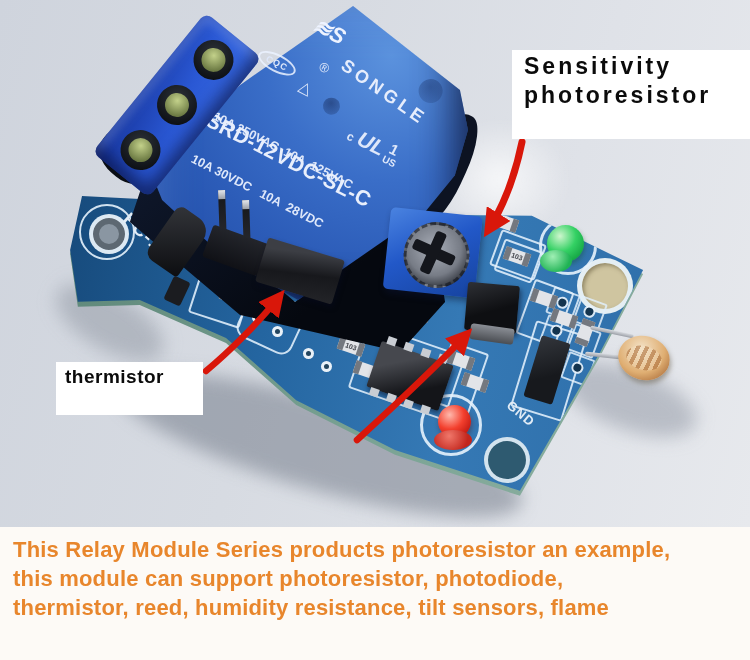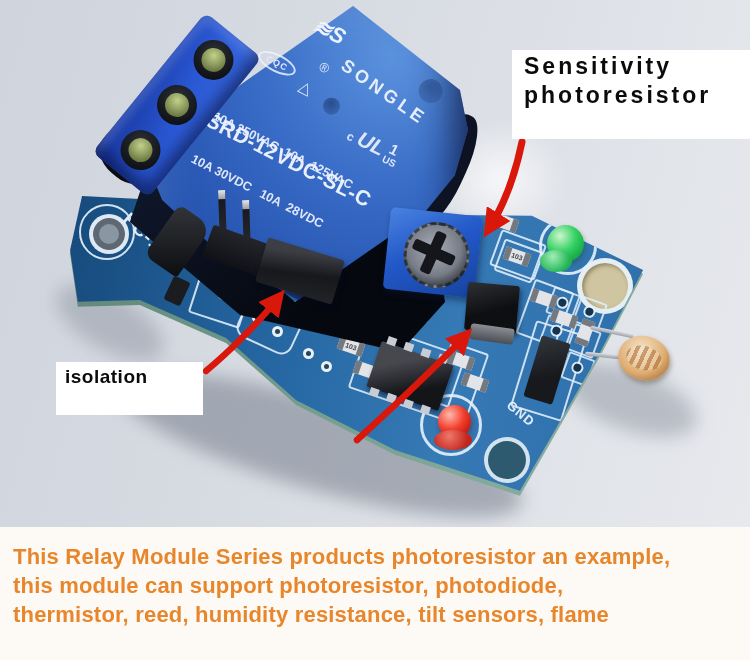--- a/index.html
+++ b/index.html
@@ -82,21 +82,21 @@
   .label{position:absolute;background:#ffffff;color:#0b0b0b;font-weight:bold;z-index:60;}
   .label-sens{left:512px;top:50px;width:240px;height:89px;font-size:23px;letter-spacing:3px;
      line-height:29px;padding:2px 0 0 12px;box-sizing:border-box;}
   .label-opto{left:56px;top:362px;width:147px;height:53px;font-size:19px;letter-spacing:.5px;
      line-height:25px;padding:2px 0 0 9px;box-sizing:border-box;}
   .label-reg{left:146px;top:419px;width:212px;height:37px;font-size:21px;letter-spacing:.4px;
      line-height:31px;padding:0 0 0 8px;box-sizing:border-box;}
   
   .caption{position:absolute;left:0;top:527px;width:750px;height:133px;background:#fdfaf6;
      color:#e8862c;font-weight:bold;font-size:22px;letter-spacing:.2px;line-height:29px;
-     padding:15px 0 0 13px;box-sizing:border-box;}
+     padding:8px 0 0 13px;box-sizing:border-box;}
 </style>
 </head>
 <body>
 
 <div id="stage">
 
   <div class="photo">
 
     <div class="shadow-blob" style="left:110px;top:400px;width:420px;height:90px;background:rgba(95,104,120,.45);transform:rotate(16deg);"></div>
     <div class="shadow-blob" style="left:560px;top:370px;width:140px;height:60px;background:rgba(120,128,142,.4);transform:rotate(20deg);"></div>
@@ -250,21 +250,21 @@
       <path d="M522,142 C515,176 504,205 489,229" stroke="#d9170a" stroke-width="7" fill="none" stroke-linecap="round" marker-end="url(#ah)"></path>
       <path d="M206,371 C230,351 260,321 279,297" stroke="#d9170a" stroke-width="6.5" fill="none" stroke-linecap="round" marker-end="url(#ah)"></path>
       <path d="M357,440 C392,408 438,365 466,335" stroke="#d9170a" stroke-width="6.5" fill="none" stroke-linecap="round" marker-end="url(#ah)"></path>
     </svg>
 
     <div class="label label-sens">
       <div>Sensitivity</div>
       <div>photoresistor</div>
     </div>
     <div class="label label-opto">
-      <div>isolation</div>
+      <div>thermistor</div>
     </div>
   </div>
 
   <div class="caption">
     <div>This Relay Module Series products photoresistor an example,</div>
     <div>this module can support photoresistor, photodiode,</div>
     <div>thermistor, reed, humidity resistance, tilt sensors, flame</div>
   </div>
 
 </div>

